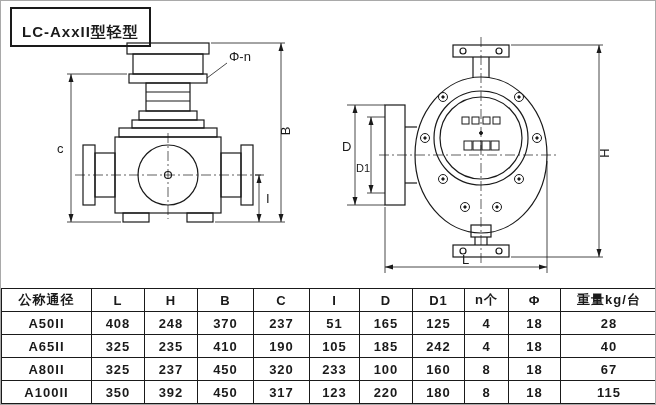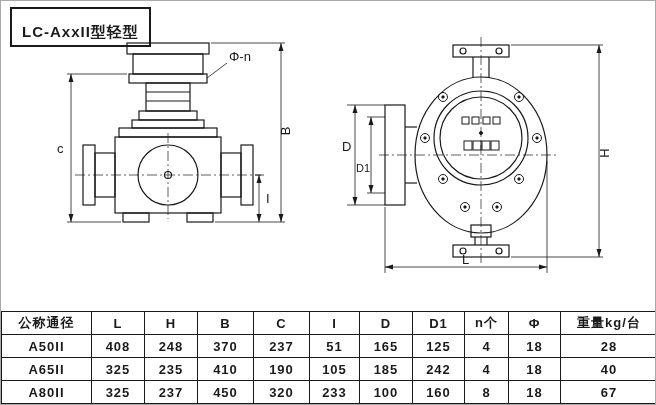--- a/index.html
+++ b/index.html
@@ -279,16 +279,29 @@
           <td>237</td>
           <td>450</td>
           <td>320</td>
           <td>233</td>
           <td>100</td>
           <td>160</td>
           <td>8</td>
           <td>18</td>
           <td>67</td>
         </tr>
+        <tr>
+          <td>A100II</td>
+          <td>350</td>
+          <td>392</td>
+          <td>450</td>
+          <td>317</td>
+          <td>123</td>
+          <td>220</td>
+          <td>180</td>
+          <td>8</td>
+          <td>18</td>
+          <td>115</td>
+        </tr>
       </tbody>
   </table>
 
 </div>
 
 </body></html>

